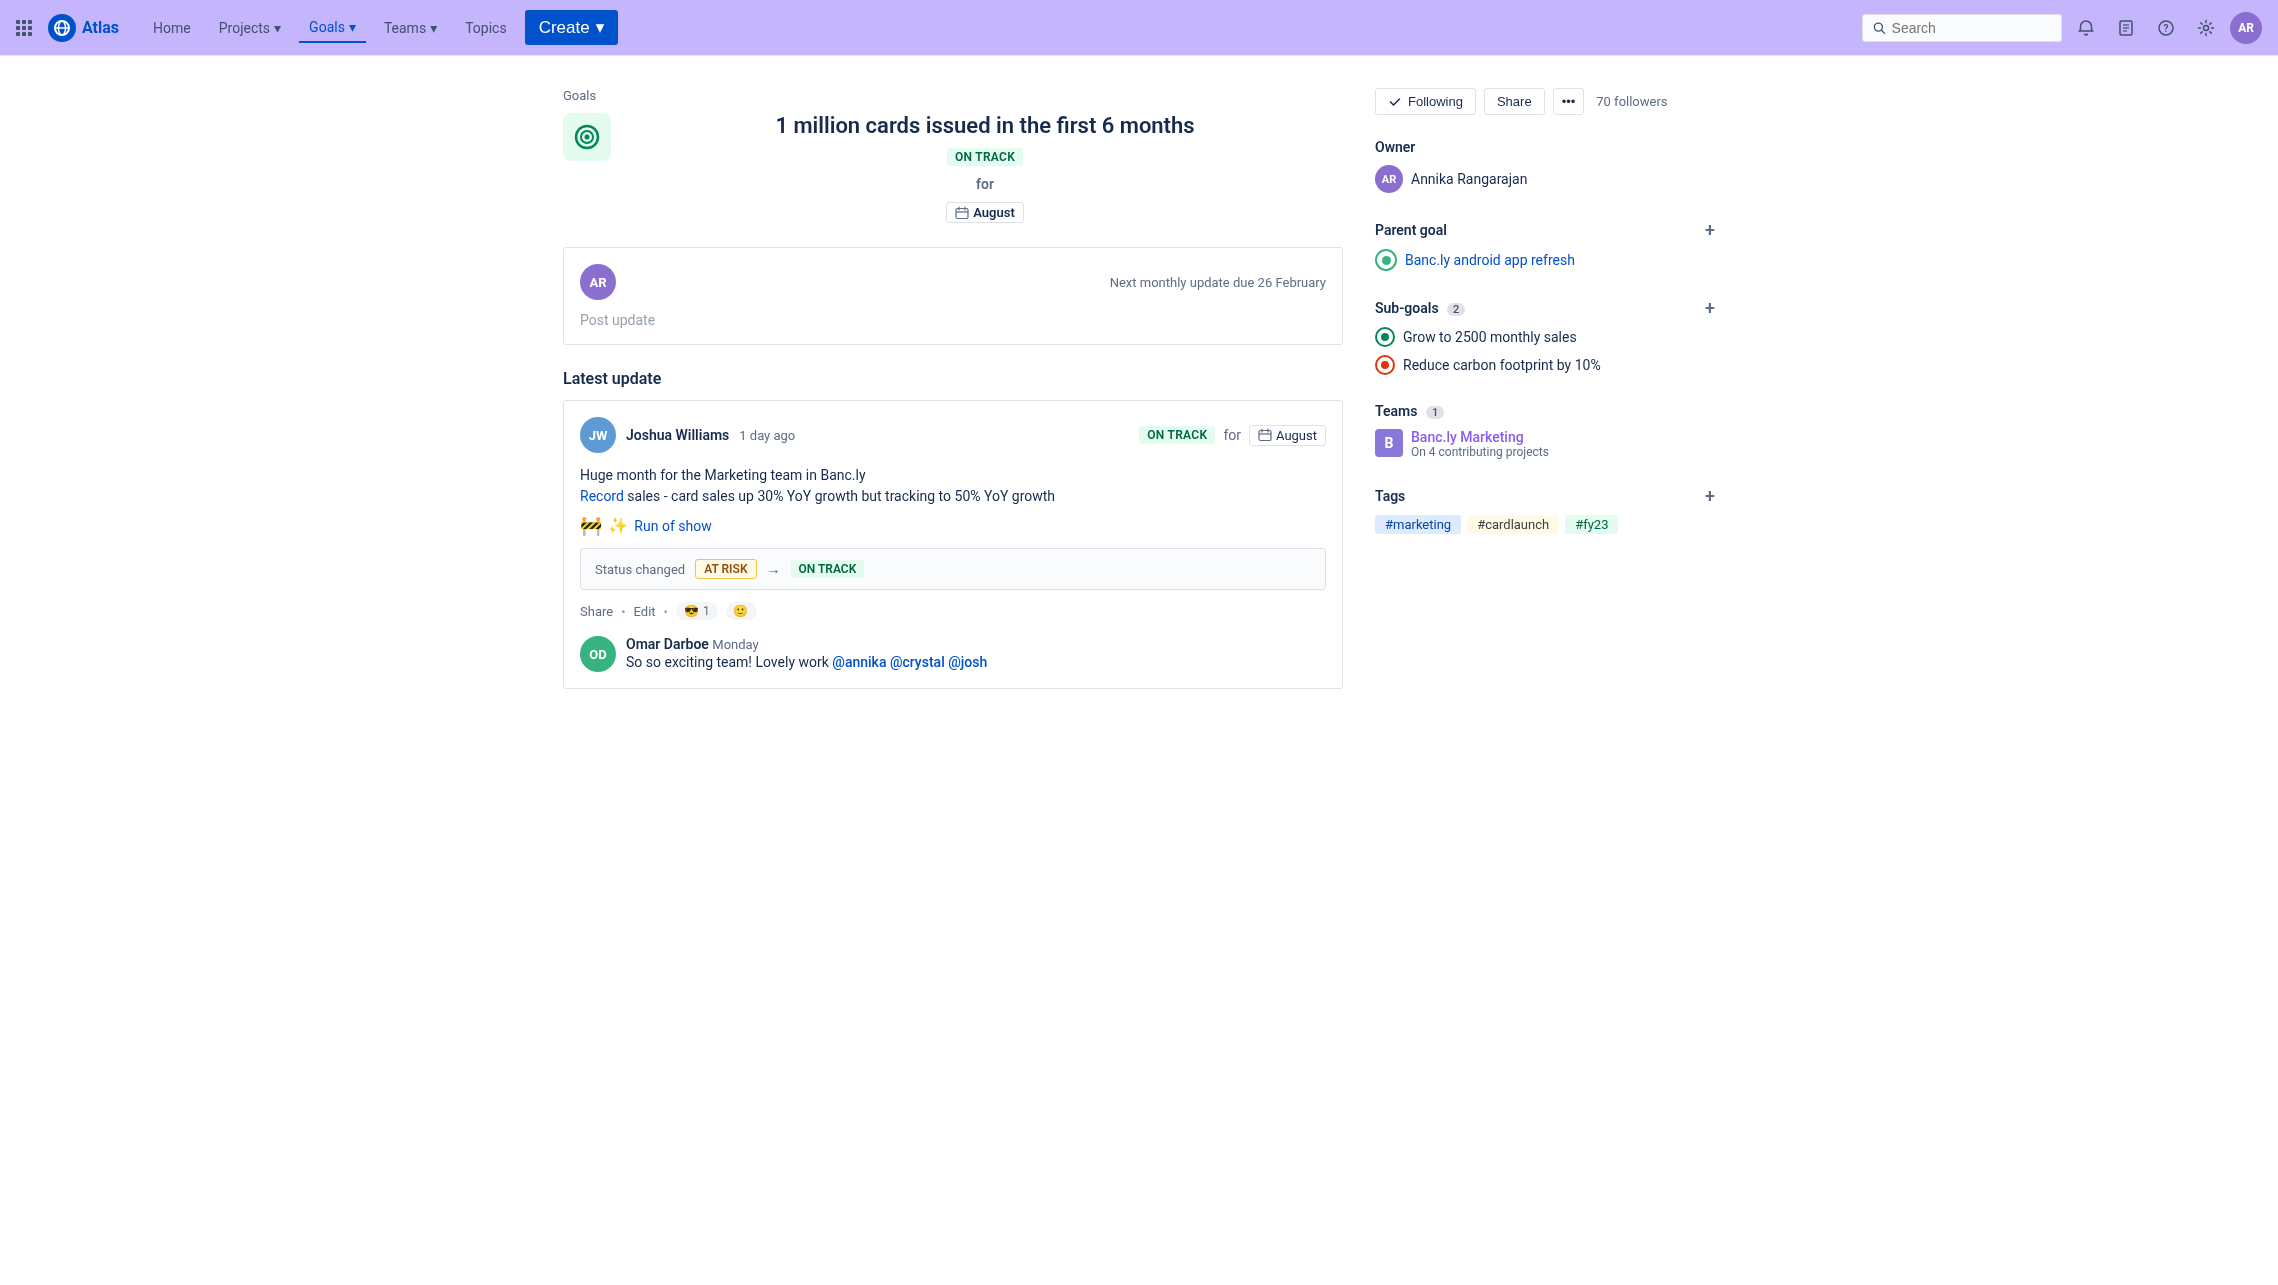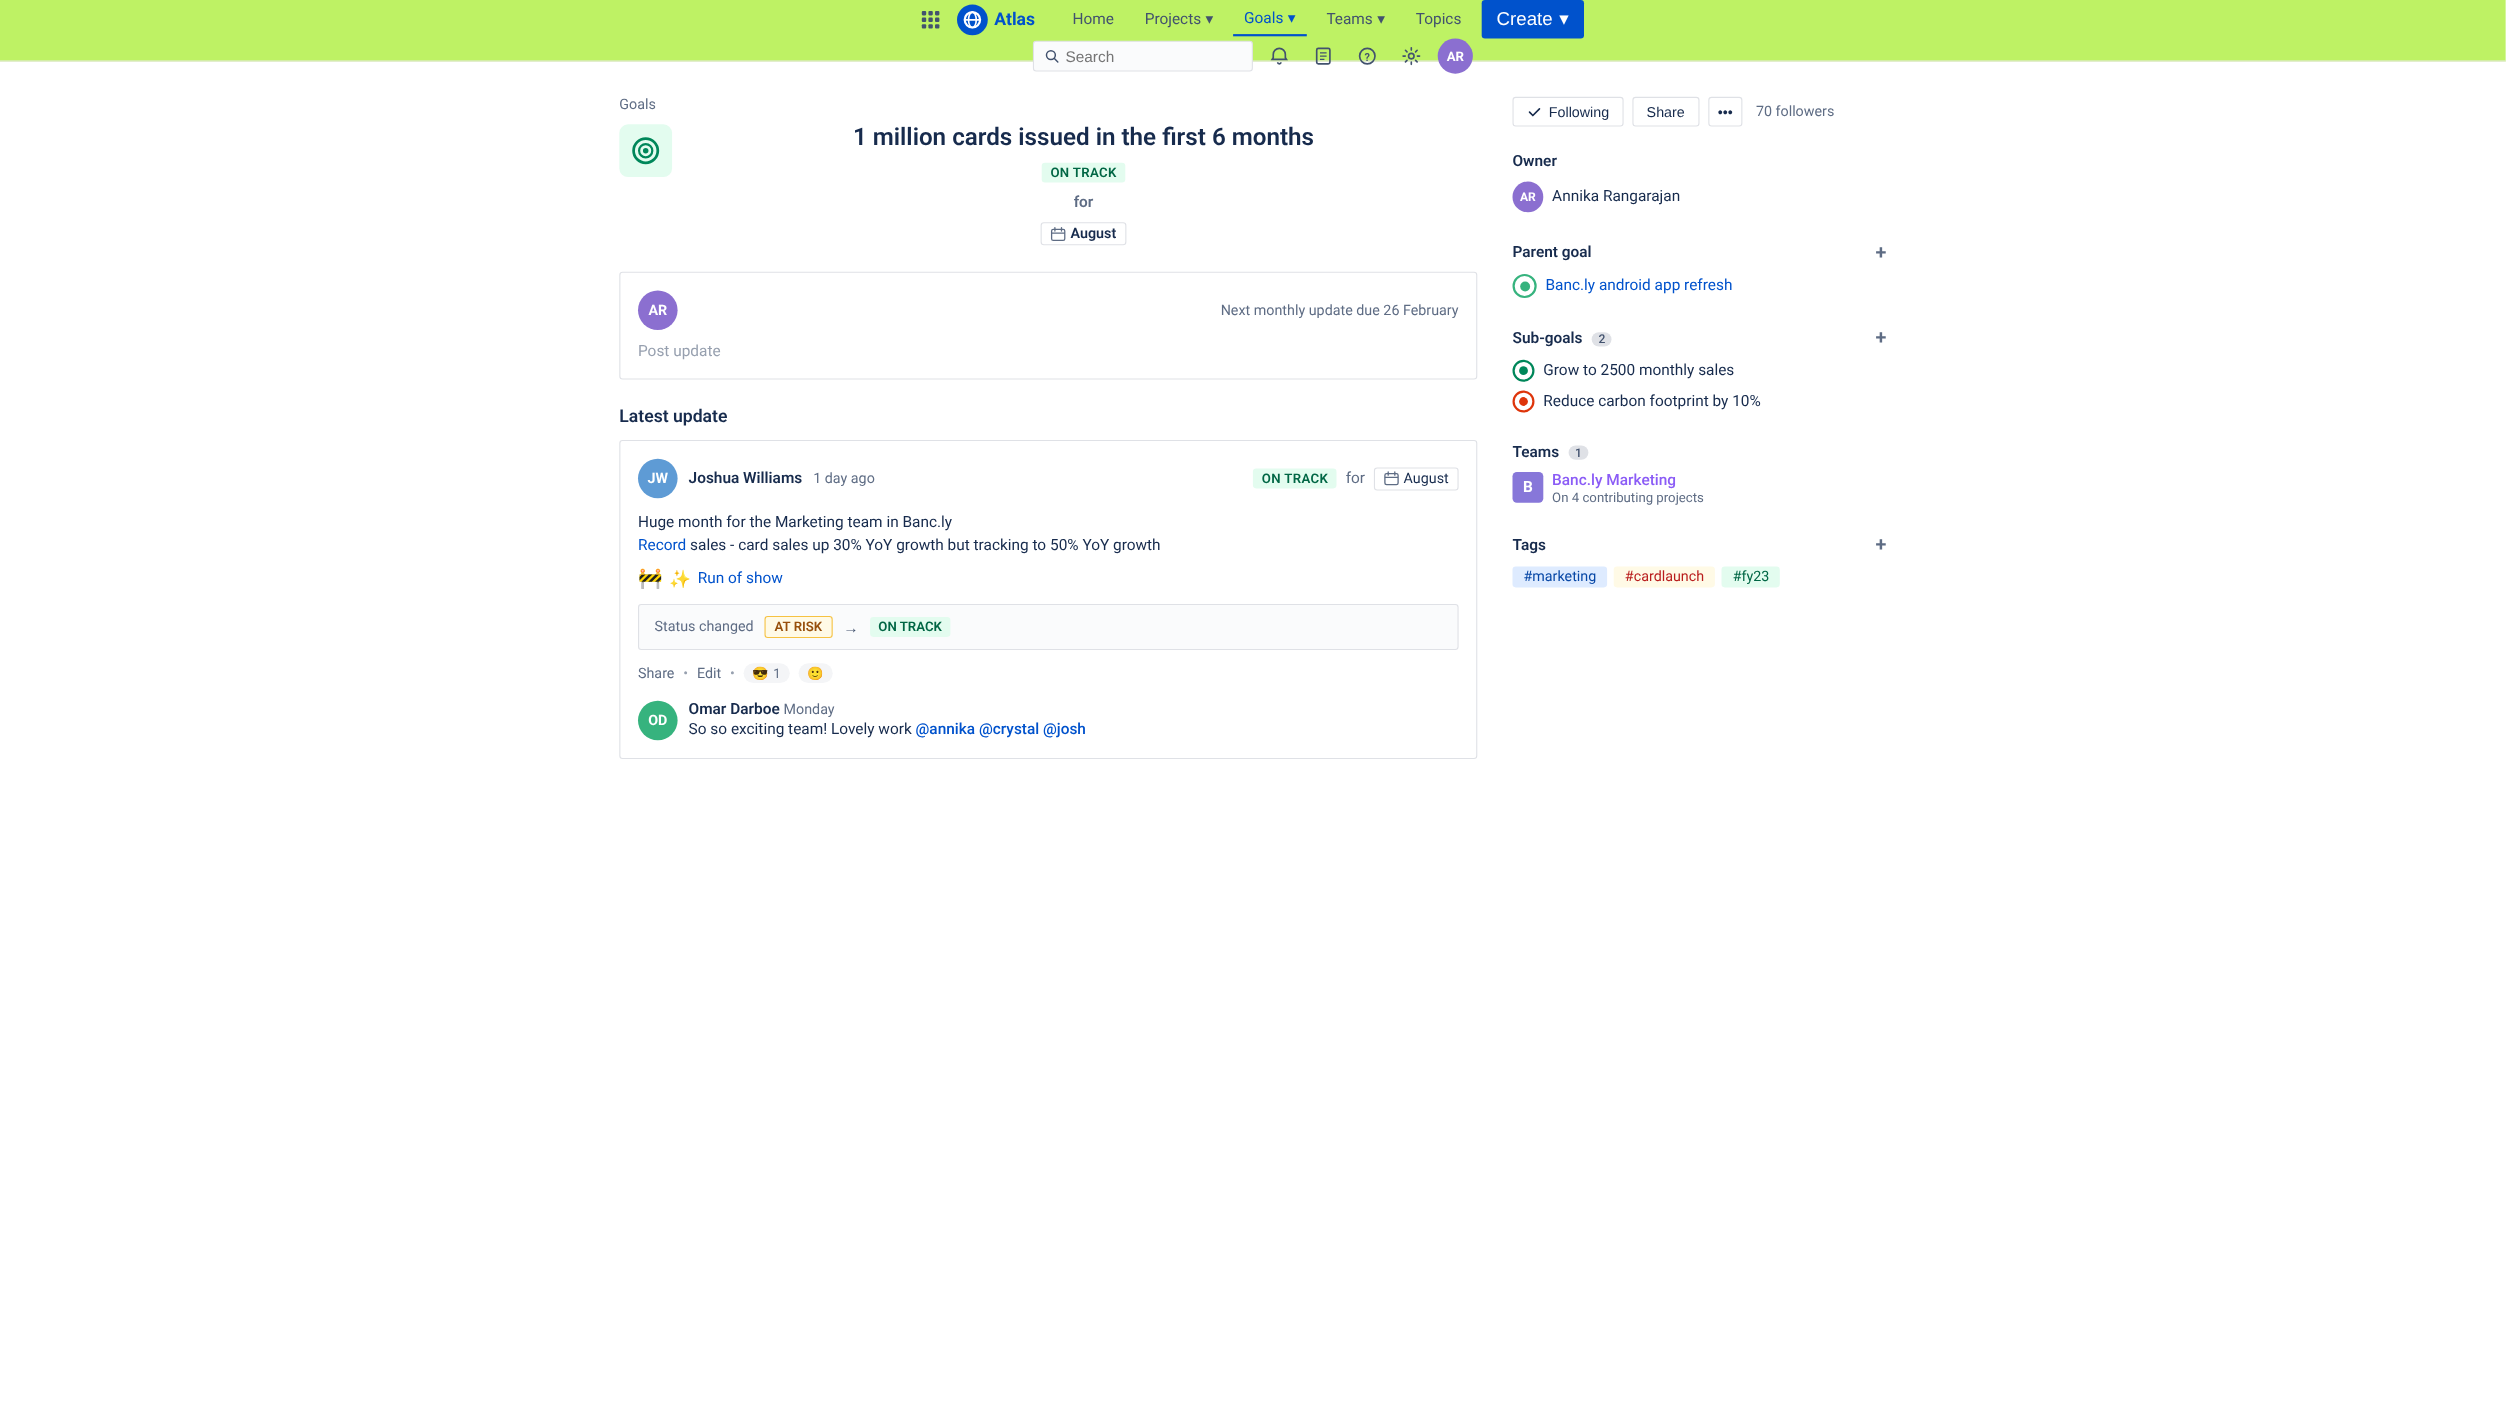--- a/index.html
+++ b/index.html
@@ -1,21 +1,21 @@
 <!DOCTYPE html>
 <html><head>
   <meta charset="utf-8">
   <style>
     * { box-sizing: border-box; margin: 0; padding: 0; }
     body { font-family: -apple-system, BlinkMacSystemFont, 'Segoe UI', Roboto, sans-serif; background: #fff; color: #172b4d; font-size: 14px; }
 
     
     .navbar {
       display: flex; align-items: center; padding: 0 16px; height: 56px;
-      border-bottom: 1px solid #e8e8e8; background: #bef264; position: sticky; top: 0; z-index: 100; flex-direction: column;
+      border-bottom: 1px solid #e8e8e8; background: #c4b5fd; position: sticky; top: 0; z-index: 100;
     }
     .nav-left { display: flex; align-items: center; gap: 8px; flex: 1; }
     .nav-logo { display: flex; align-items: center; gap: 6px; font-weight: 700; font-size: 16px; color: #0052cc; margin-right: 16px; }
     .nav-logo-icon { width: 28px; height: 28px; background: #0052cc; border-radius: 50%; display: flex; align-items: center; justify-content: center; color: #fff; font-weight: bold; font-size: 14px; }
     .nav-apps-icon { display: flex; flex-direction: column; gap: 2px; cursor: pointer; margin-right: 8px; }
     .nav-apps-icon span { display: flex; gap: 2px; }
     .nav-apps-icon i { width: 4px; height: 4px; background: #42526e; border-radius: 1px; display: block; }
     .nav-link { padding: 6px 10px; border-radius: 3px; cursor: pointer; color: #42526e; font-size: 14px; display: flex; align-items: center; gap: 4px; white-space: nowrap; }
     .nav-link.active { color: #0052cc; border-bottom: 2px solid #0052cc; border-radius: 0; }
     .nav-create-btn { background: #0052cc; color: #fff; border: none; border-radius: 3px; padding: 7px 14px; font-size: 17px; cursor: pointer; display: flex; align-items: center; gap: 6px; font-weight: 500; }
@@ -98,21 +98,21 @@
     .goal-dot-red { width: 20px; height: 20px; border-radius: 50%; border: 2px solid #de350b; display: flex; align-items: center; justify-content: center; flex-shrink: 0; }
     .goal-dot-red-inner { width: 8px; height: 8px; background: #de350b; border-radius: 50%; }
     .count-badge { background: #dfe1e6; border-radius: 10px; padding: 0 6px; font-size: 11px; color: #42526e; font-weight: 500; }
     .team-row { display: flex; align-items: flex-start; gap: 8px; }
     .team-icon { width: 28px; height: 28px; background: #8777d9; border-radius: 4px; display: flex; align-items: center; justify-content: center; color: #fff; font-weight: bold; font-size: 14px; flex-shrink: 0; }
     .team-name { font-size: 14px; color: #8b5cf6; font-weight: 500; cursor: pointer; }
     .team-sub { font-size: 12px; color: #5e6c84; }
     .tags-row { display: flex; flex-wrap: wrap; gap: 6px; }
     .tag-pill { border-radius: 3px; padding: 2px 10px; font-size: 13px; cursor: pointer; }
     .tag-blue { background: #deebff; color: #0747a6; }
-    .tag-yellow { background: #fffae6; color: #b91c1c; }
+    .tag-yellow { background: #fffae6; color: #404040; }
     .tag-green { background: #e3fcef; color: #006644; }
 
     
     .following-row { display: flex; align-items: center; gap: 8px; margin-bottom: 24px; }
     .following-btn { border: 1px solid #dfe1e6; border-radius: 3px; padding: 5px 12px; font-size: 13px; font-weight: 500; cursor: pointer; background: #fff; color: #172b4d; display: flex; align-items: center; gap: 6px; }
     .share-btn { border: 1px solid #dfe1e6; border-radius: 3px; padding: 5px 12px; font-size: 13px; font-weight: 500; cursor: pointer; background: #fff; color: #172b4d; }
     .more-btn { border: 1px solid #dfe1e6; border-radius: 3px; padding: 5px 8px; font-size: 13px; cursor: pointer; background: #fff; color: #172b4d; }
     .followers-count { color: #5e6c84; font-size: 13px; margin-left: 4px; }
 
     .parent-goal-row { display: flex; align-items: center; gap: 8px; font-size: 14px; color: #0052cc; cursor: pointer; }

